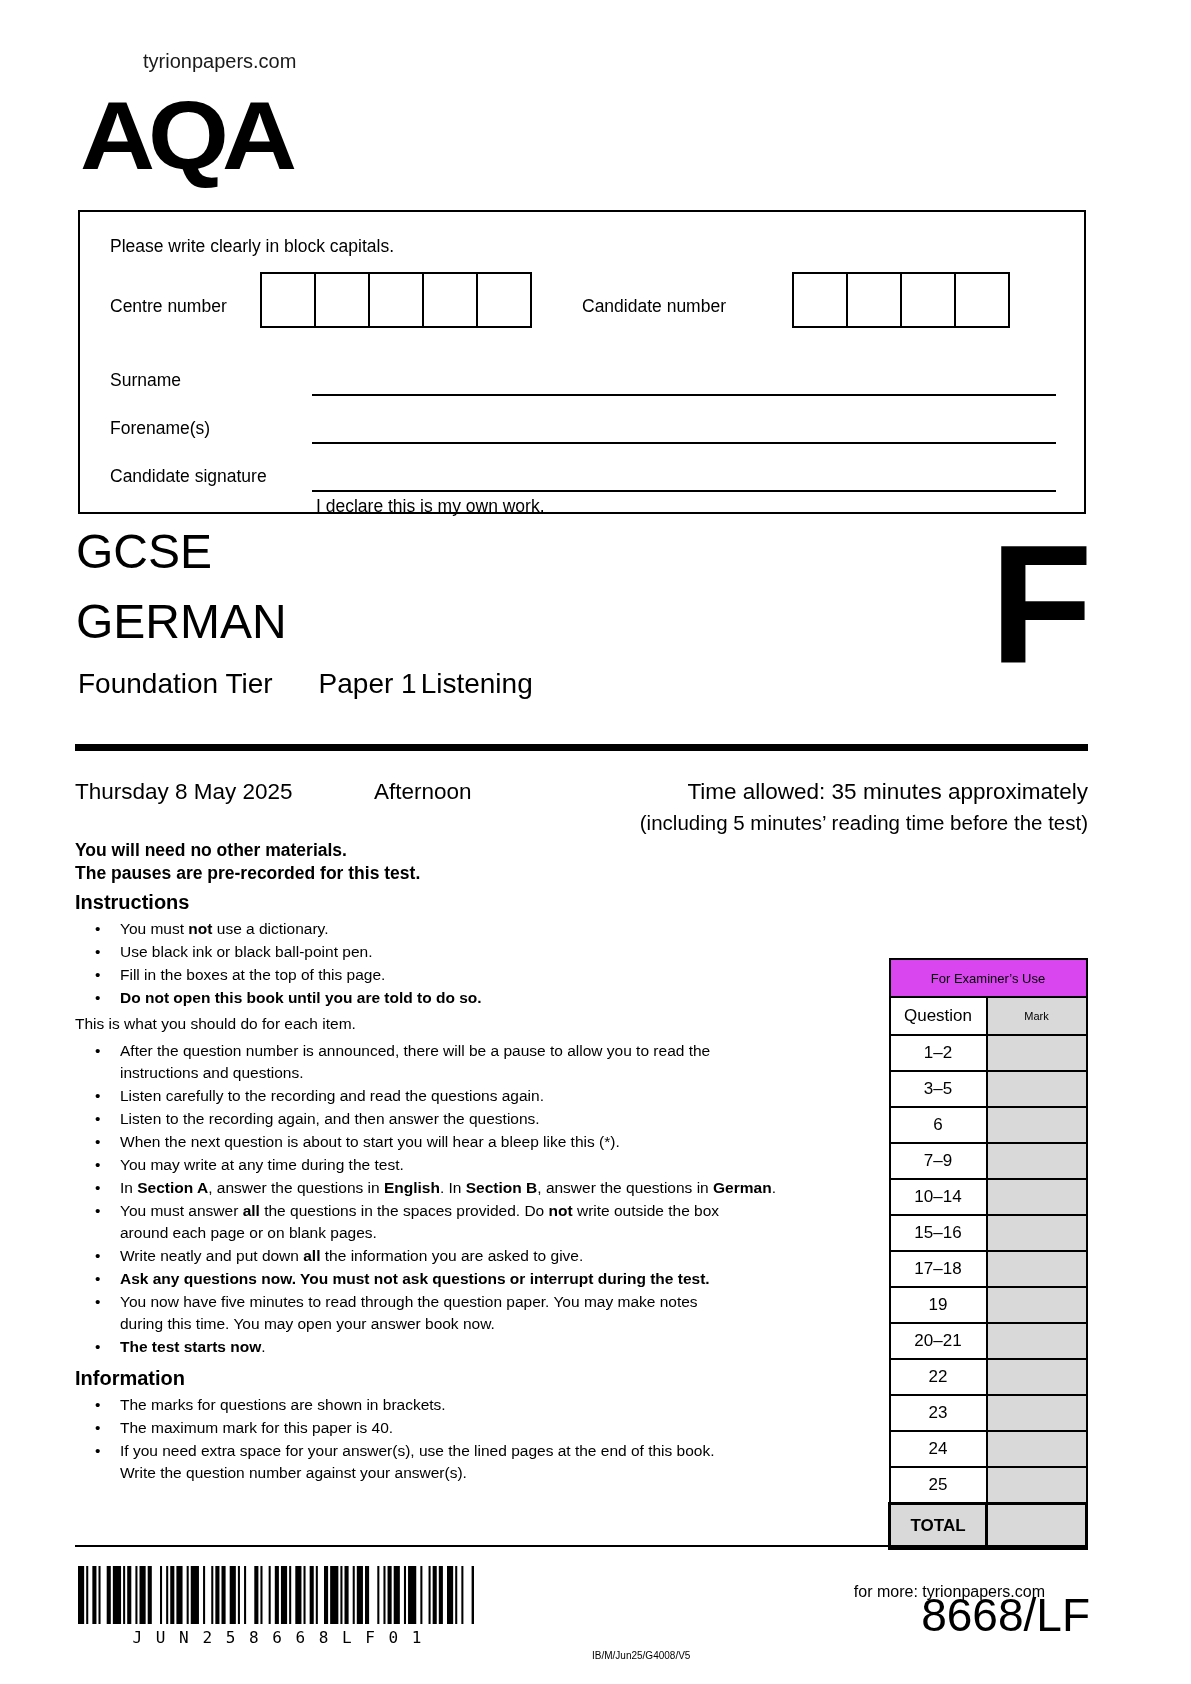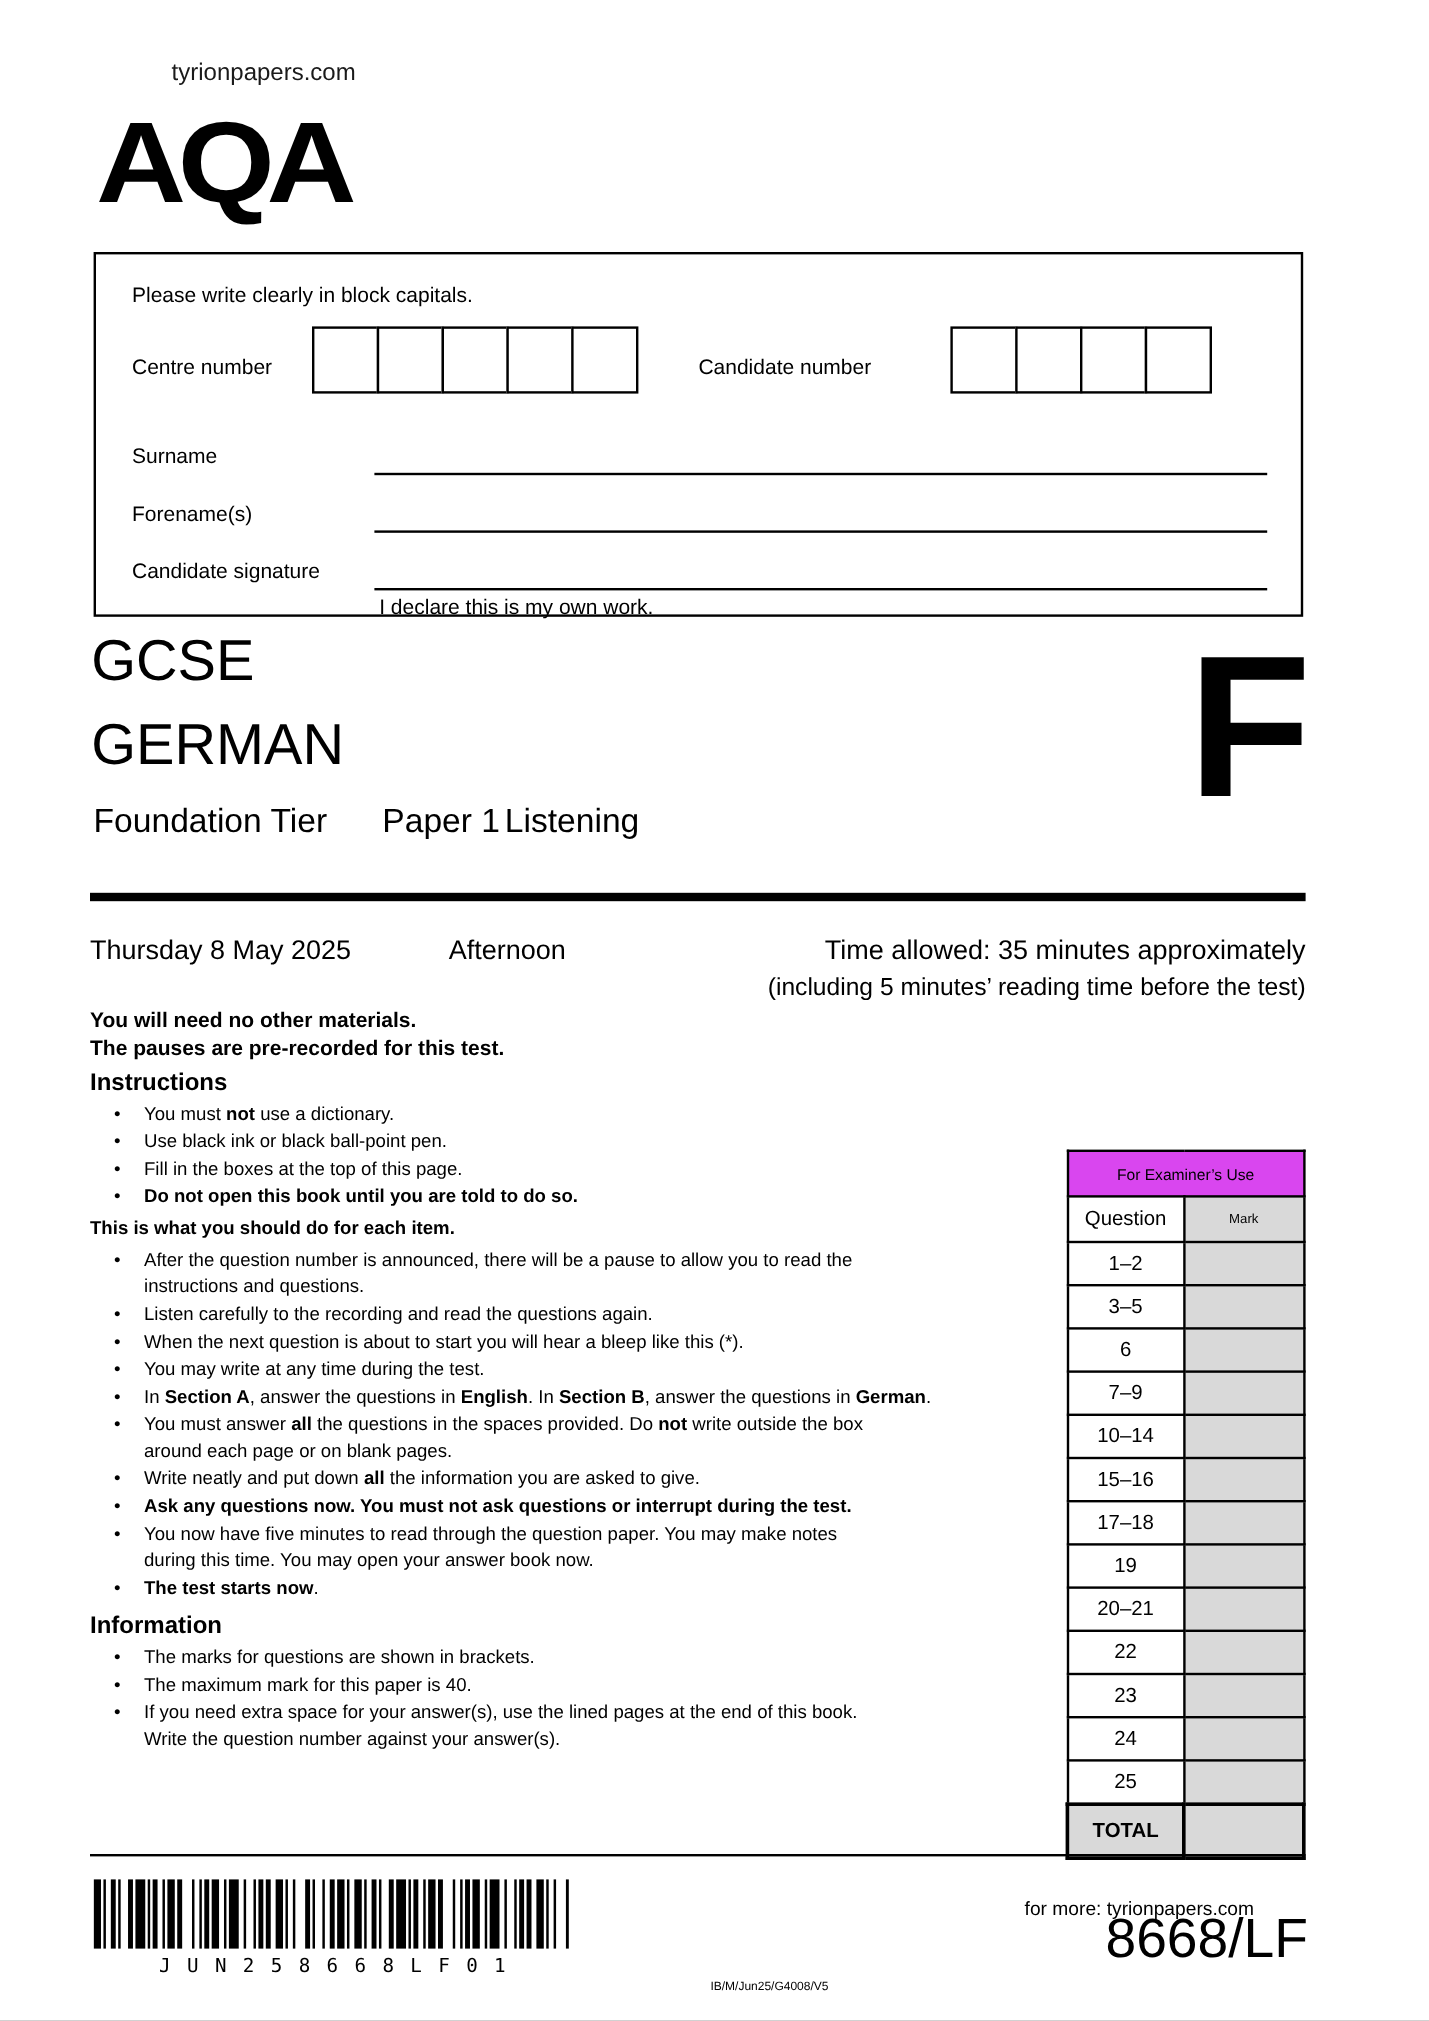--- a/index.html
+++ b/index.html
@@ -47,21 +47,21 @@
   .sess-note{right:103px;top:811px;font-size:20.5px;}
   
   .materials{left:75px;top:839px;font-size:17.5px;font-weight:bold;line-height:23px;}
   
   .instr{left:75px;top:864px;width:802px;font-size:15.5px;line-height:22px;margin-top:27px;}
   .instr h3{font-size:20px;margin:0 0 5px 0;}
   .instr h3.info-h{margin-top:9px;}
   .instr ul{list-style:none;margin:0;padding:0;}
   .instr li{position:relative;padding-left:45px;margin:0 0 1px 0;}
   .instr li::before{content:"\2022";position:absolute;left:20px;top:0;}
-  .interlude{margin:4px 0 5px 0;font-weight:bold;}
+  .interlude{margin:4px 0 5px 0;}
   
   .exam-tbl{left:888px;top:958px;border-collapse:collapse;}
   .exam-tbl th,.exam-tbl td{border:2px solid #000;text-align:center;font-weight:400;padding:0;}
   .exam-tbl .ttl{background:#d946ef;height:36px;font-size:13px;}
   .exam-tbl .hq{width:95px;height:36px;background:#fff;font-size:17px;}
   .exam-tbl .hm{width:98px;background:#d9d9d9;font-size:11px;}
   .exam-tbl td.q{height:34px;background:#fff;font-size:17px;}
   .exam-tbl td.m{background:#d9d9d9;}
   .exam-tbl tr.total td{border-width:3px;background:#d9d9d9;height:42px;}
   .exam-tbl tr.total td.q{font-weight:bold;font-size:17px;background:#d9d9d9;}
@@ -133,20 +133,21 @@
     <ul id="bullets-1">
         <li><span>You must </span><span style="font-weight: bold;">not</span><span> use a dictionary.</span></li>
         <li><span>Use black ink or black ball-point pen.</span></li>
         <li><span>Fill in the boxes at the top of this page.</span></li>
         <li><span style="font-weight: bold;">Do not open this book until you are told to do so.</span></li>
       </ul>
     <div class="interlude">This is what you should do for each item.</div>
     <ul id="bullets-2">
         <li><span>After the question number is announced, there will be a pause to allow you to read the</span><br><span>instructions and questions.</span></li>
         <li><span>Listen carefully to the recording and read the questions again.</span></li>
+        <li><span>Listen to the recording again, and then answer the questions.</span></li>
         <li><span>When the next question is about to start you will hear a bleep like this (*).</span></li>
         <li><span>You may write at any time during the test.</span></li>
         <li><span>In </span><span style="font-weight: bold;">Section A</span><span>, answer the questions in </span><span style="font-weight: bold;">English</span><span>.  In </span><span style="font-weight: bold;">Section B</span><span>, answer the questions in </span><span style="font-weight: bold;">German</span><span>.</span></li>
         <li><span>You must answer </span><span style="font-weight: bold;">all</span><span> the questions in the spaces provided.  Do </span><span style="font-weight: bold;">not</span><span> write outside the box</span><br><span>around each page or on blank pages.</span></li>
         <li><span>Write neatly and put down </span><span style="font-weight: bold;">all</span><span> the information you are asked to give.</span></li>
         <li><span style="font-weight: bold;">Ask any questions now.  You must not ask questions or interrupt during the test.</span></li>
         <li><span>You now have five minutes to read through the question paper.  You may make notes</span><br><span>during this time.  You may open your answer book now.</span></li>
         <li><span style="font-weight: bold;">The test starts now</span><span>.</span></li>
       </ul>
     <h3 class="info-h">Information</h3>

